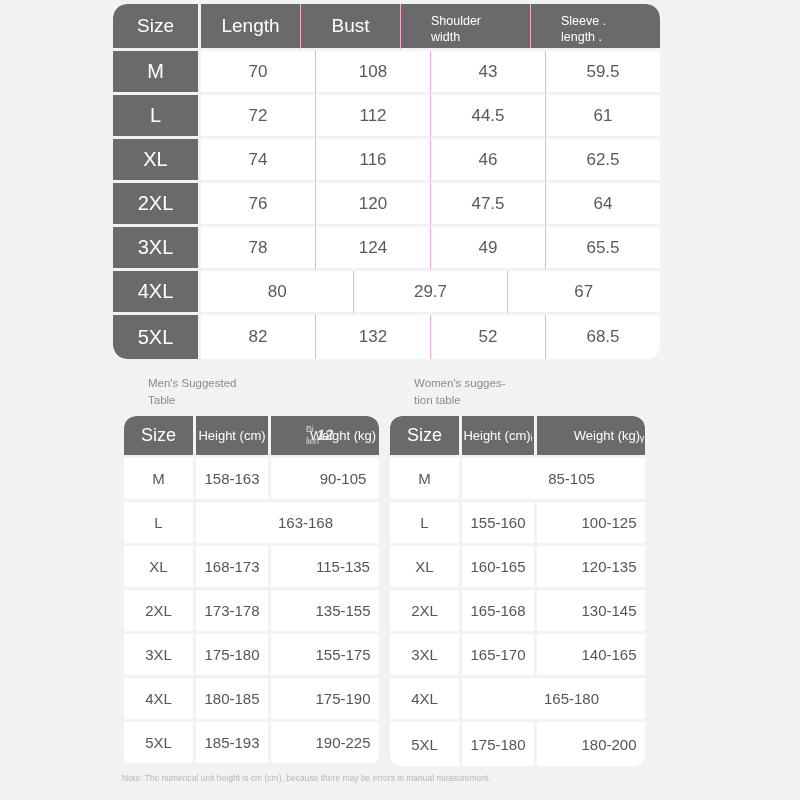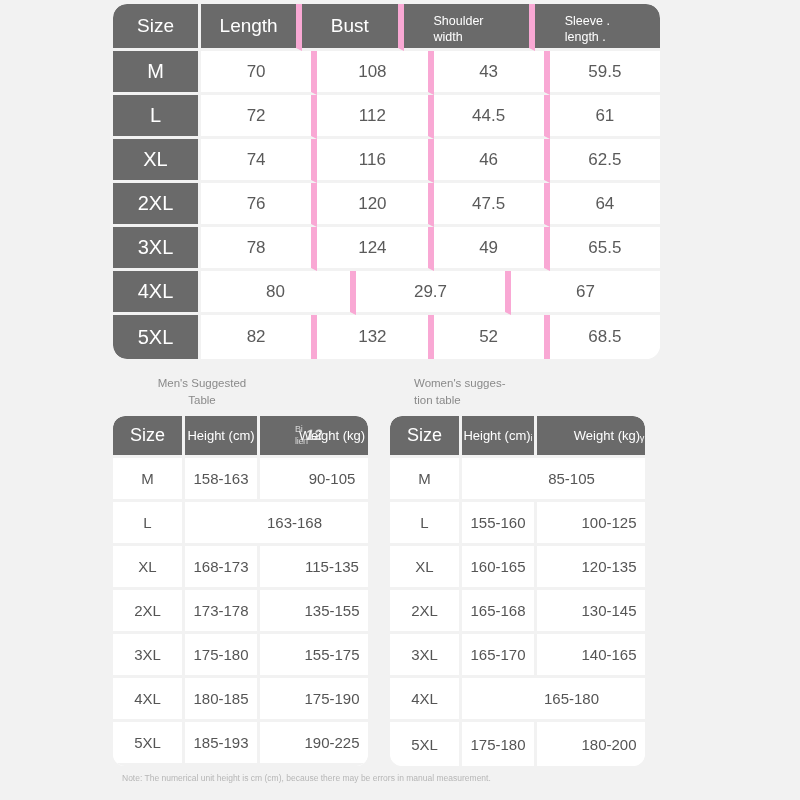--- a/index.html
+++ b/index.html
@@ -34,21 +34,21 @@
   .mt-cell {
     flex: 1 1 0;
     display: flex;
     align-items: center;
     justify-content: center;
     text-align: center;
     font-size: 17px;
     color: #5a5a5a;
     background: #ffffff;
     border-bottom: 3px solid #f2f2f2;
-    border-right: 6px solid #f9a8d4;
+    border-right: 1px solid #f9a8d4;
     box-sizing: border-box;
     line-height: 1.12;
   }
   .mt-cell:last-child { border-right: none; }
   .mt-row:last-child .mt-cell { border-bottom: none; }
 
   .mt-cell.size-col {
     flex: 0 0 88px;
     background: #6a6a6a;
     color: #ffffff;
@@ -80,21 +80,21 @@
     position: absolute;
     top: 375px;
     left: 0;
     width: 800px;
   }
   .sub-block {
     position: absolute;
     top: 0;
     width: 255px;
   }
-  .sub-block.men   { left: 113px; text-align: center; }
+  .sub-block.men   { left: 124px; }
   .sub-block.women { left: 390px; }
 
   .sub-caption {
     font-size: 11.5px;
     color: #8a8a8a;
     line-height: 1.45;
     margin-left: 24px;
     margin-bottom: 8px;
     width: 130px;
   }

